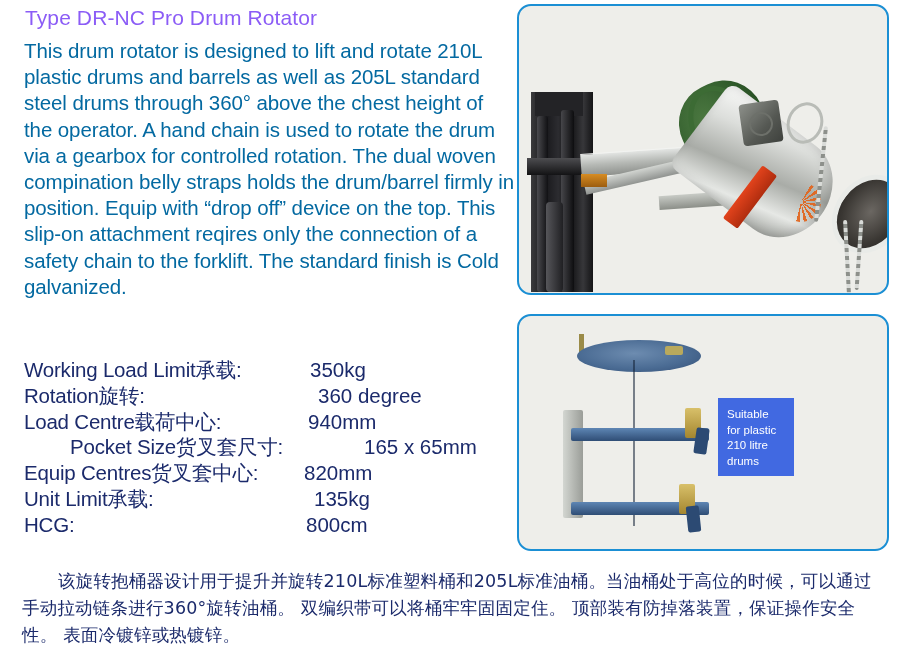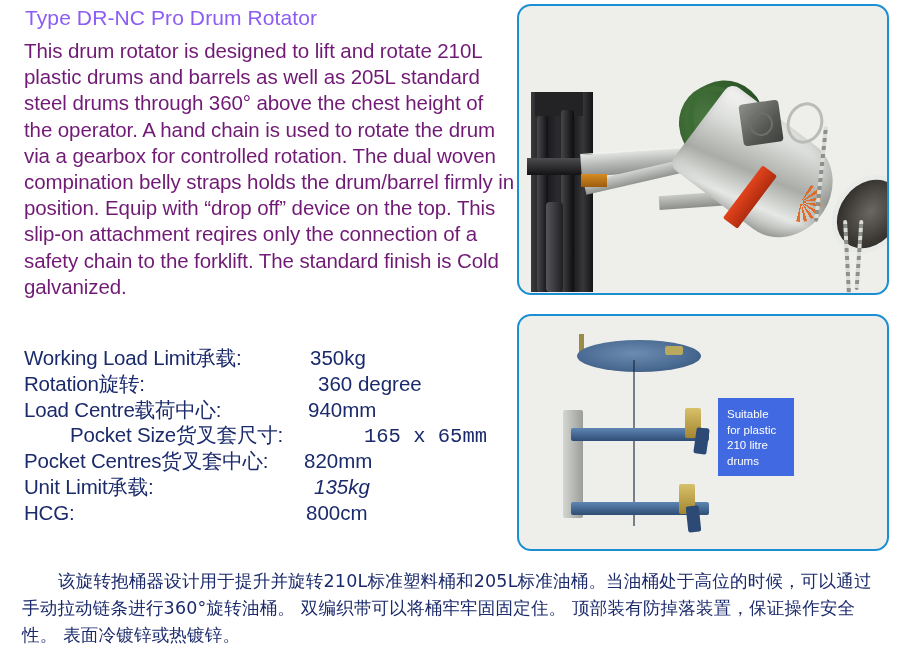--- a/index.html
+++ b/index.html
@@ -34,21 +34,21 @@
     white-space: nowrap;
   }
 
   #description-paragraph {
     position: absolute;
     left: 24px;
     top: 38px;
     width: 492px;
     font-size: 20.5px;
     line-height: 26.2px;
-    color: #701a75;
+    color: #0369a1;
     letter-spacing: -0.1px;
   }
 
   #spec-table {
     position: absolute;
     left: 24px;
     top: 345px;
     width: 480px;
     font-size: 20.5px;
     line-height: 25.8px;
@@ -58,20 +58,21 @@
     display: block;
     white-space: nowrap;
     height: 25.8px;
   }
   .spec-label {
     display: inline-block;
     letter-spacing: -0.2px;
   }
   .spec-value {
     display: inline-block;
+    margin-top: 12px;
   }
 
   
   .photo-panel {
     position: absolute;
     background: #eeeeea;
     border: 2px solid #1b8fd4;
     border-radius: 14px;
     overflow: hidden;
   }
@@ -443,23 +444,23 @@
 <div id="left-column">
 
   <div id="product-title">Type DR-NC Pro Drum Rotator</div>
 
   <div id="description-paragraph">This drum rotator is designed to lift and rotate 210L plastic drums and barrels as well as 205L standard steel drums through 360° above the chest height of the operator. A hand chain is used to rotate the drum via a gearbox for controlled rotation. The dual woven compination belly straps holds the drum/barrel firmly in position. Equip with “drop off” device on the top. This slip-on attachment reqires only the connection of a safety chain to the forklift. The standard finish is Cold galvanized.</div>
 
   <div id="spec-table">
       <div class="spec-row"><span class="spec-label" style="width: 258px;">Working Load Limit承载:</span><span class="spec-value" style="padding-left: 28px;">350kg</span></div>
       <div class="spec-row"><span class="spec-label" style="width: 258px;">Rotation旋转:</span><span class="spec-value" style="padding-left: 36px;">360 degree</span></div>
       <div class="spec-row"><span class="spec-label" style="width: 258px;">Load Centre载荷中心:</span><span class="spec-value" style="padding-left: 26px;">940mm</span></div>
-      <div class="spec-row"><span class="spec-label" style="width: 258px; margin-left: 46px;">Pocket Size货叉套尺寸:</span><span class="spec-value" style="padding-left: 36px; font-family: Liberation Mono, monospace;">165 x 65mm</span></div>
-      <div class="spec-row"><span class="spec-label" style="width: 258px;">Pocket Centres货叉套中心:</span><span class="spec-value" style="padding-left: 22px;">820mm</span></div>
-      <div class="spec-row"><span class="spec-label" style="width: 258px;">Unit Limit承载:</span><span class="spec-value" style="padding-left: 32px; font-style: italic;">135kg</span></div>
+      <div class="spec-row"><span class="spec-label" style="width: 258px; margin-left: 46px;">Pocket Size货叉套尺寸:</span><span class="spec-value" style="padding-left: 36px;">165 x 65mm</span></div>
+      <div class="spec-row"><span class="spec-label" style="width: 258px;">Equip Centres货叉套中心:</span><span class="spec-value" style="padding-left: 22px;">820mm</span></div>
+      <div class="spec-row"><span class="spec-label" style="width: 258px;">Unit Limit承载:</span><span class="spec-value" style="padding-left: 32px;">135kg</span></div>
       <div class="spec-row"><span class="spec-label" style="width: 258px;">HCG:</span><span class="spec-value" style="padding-left: 24px;">800cm</span></div>
     </div>
 
 </div>
 
 <div class="photo-panel" id="photo-panel-top">
   <div class="panel-stage">
     <div id="forklift-mast"></div>
     <div id="mast-top-block"></div>
     <div id="mast-rail-left"></div>

